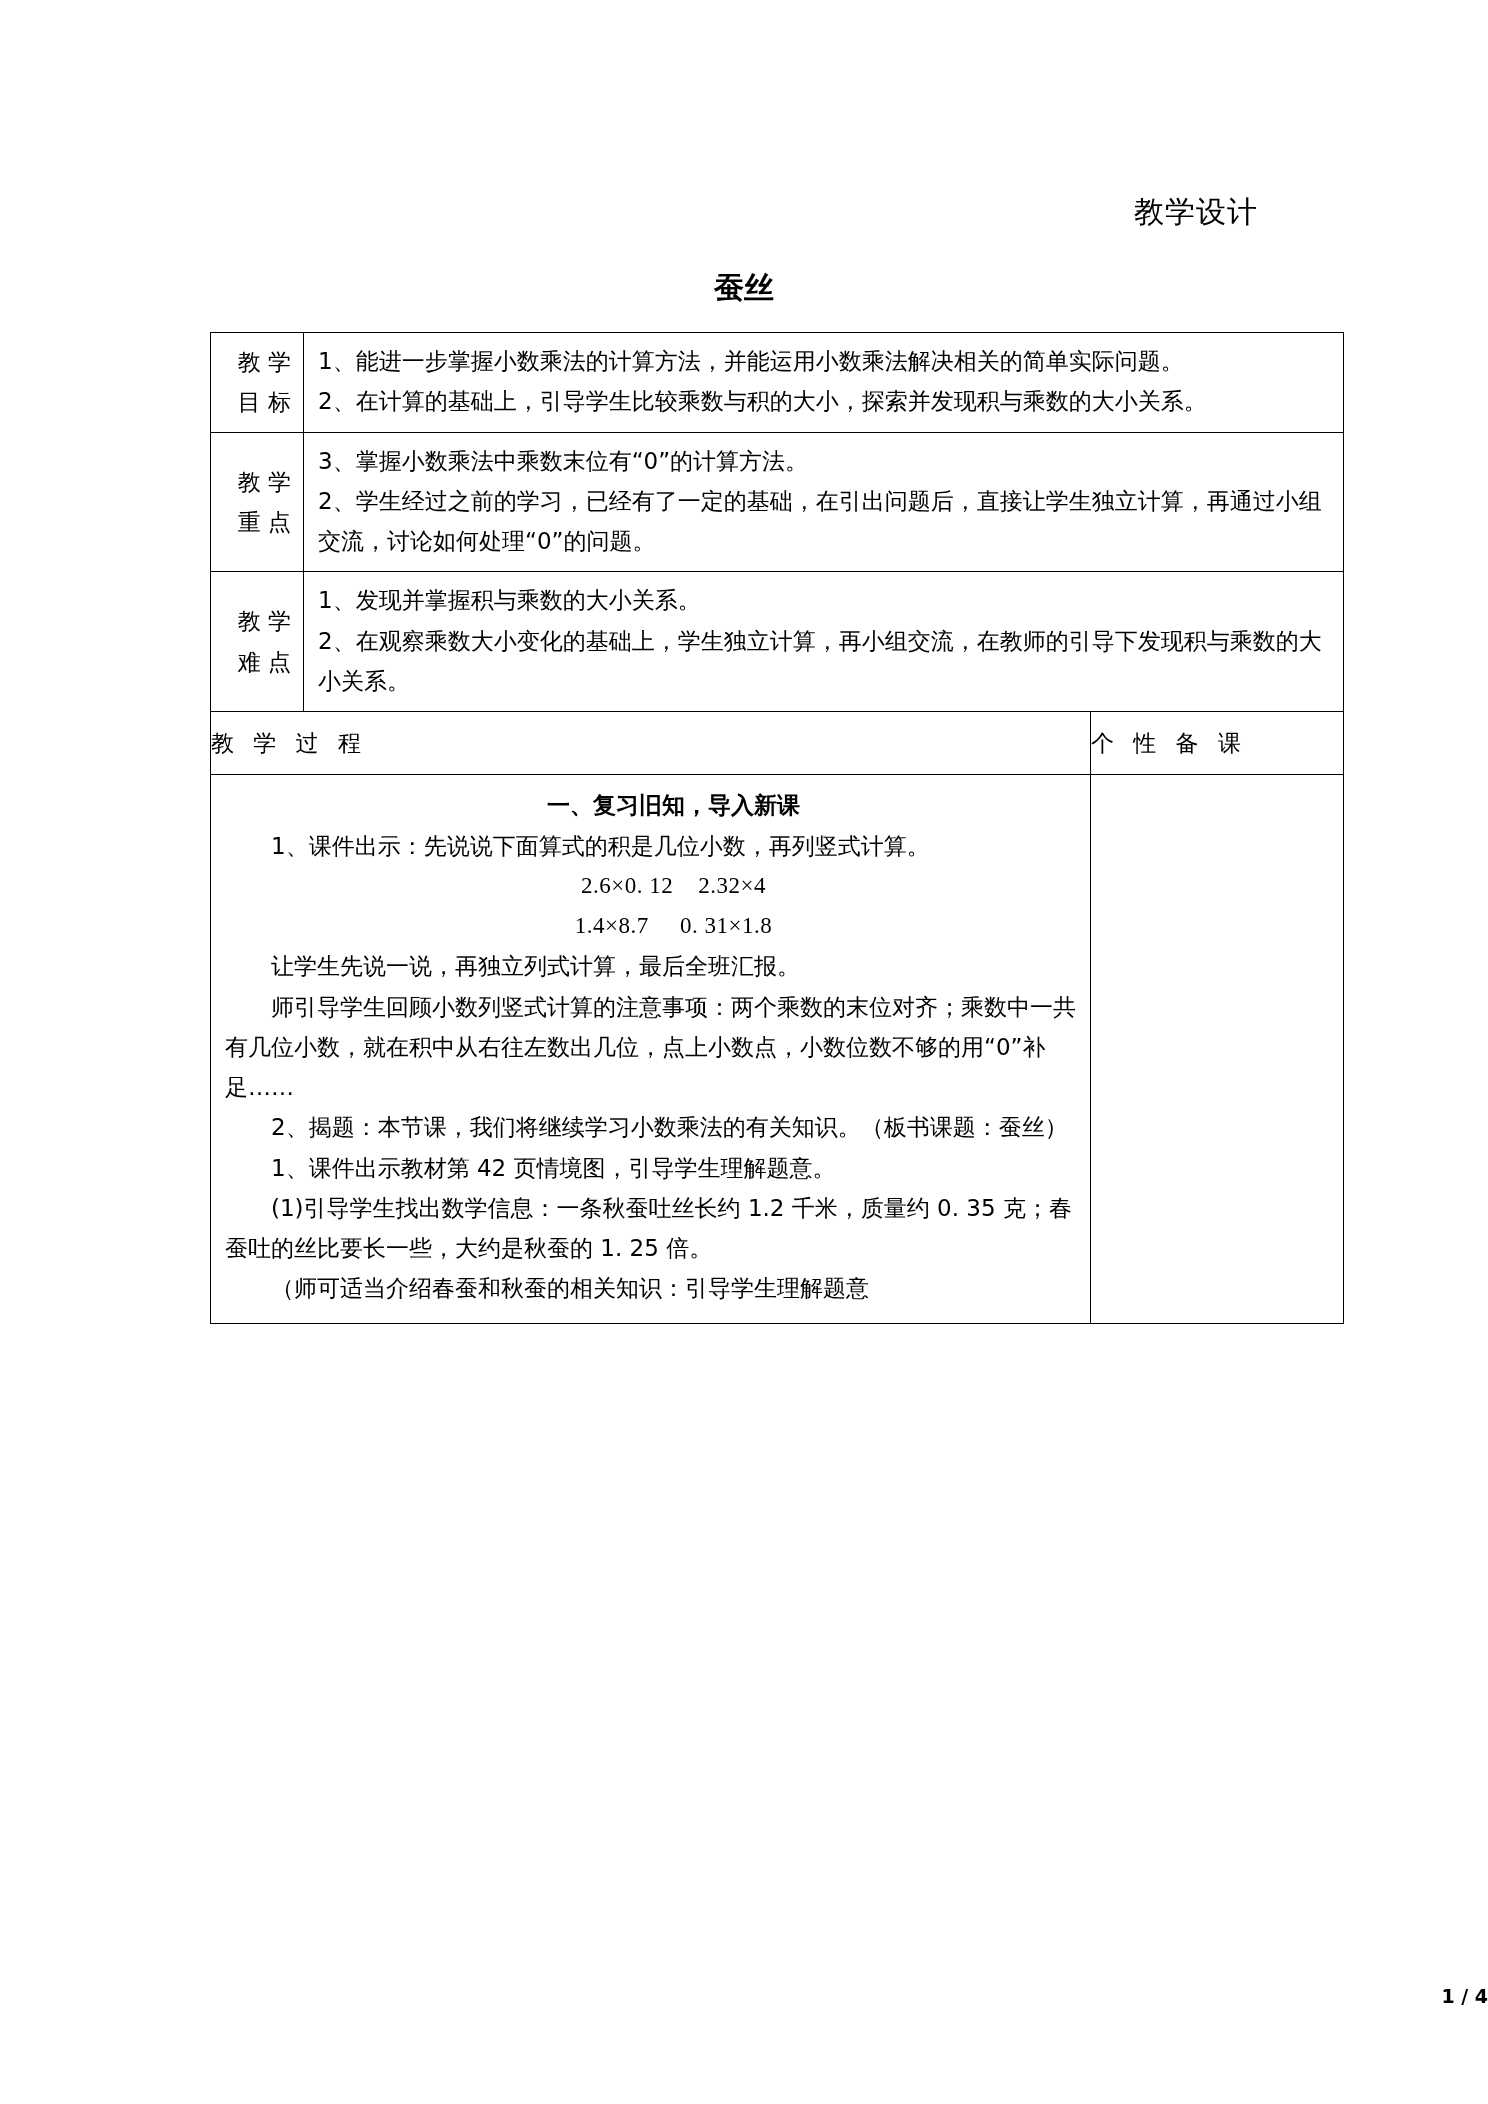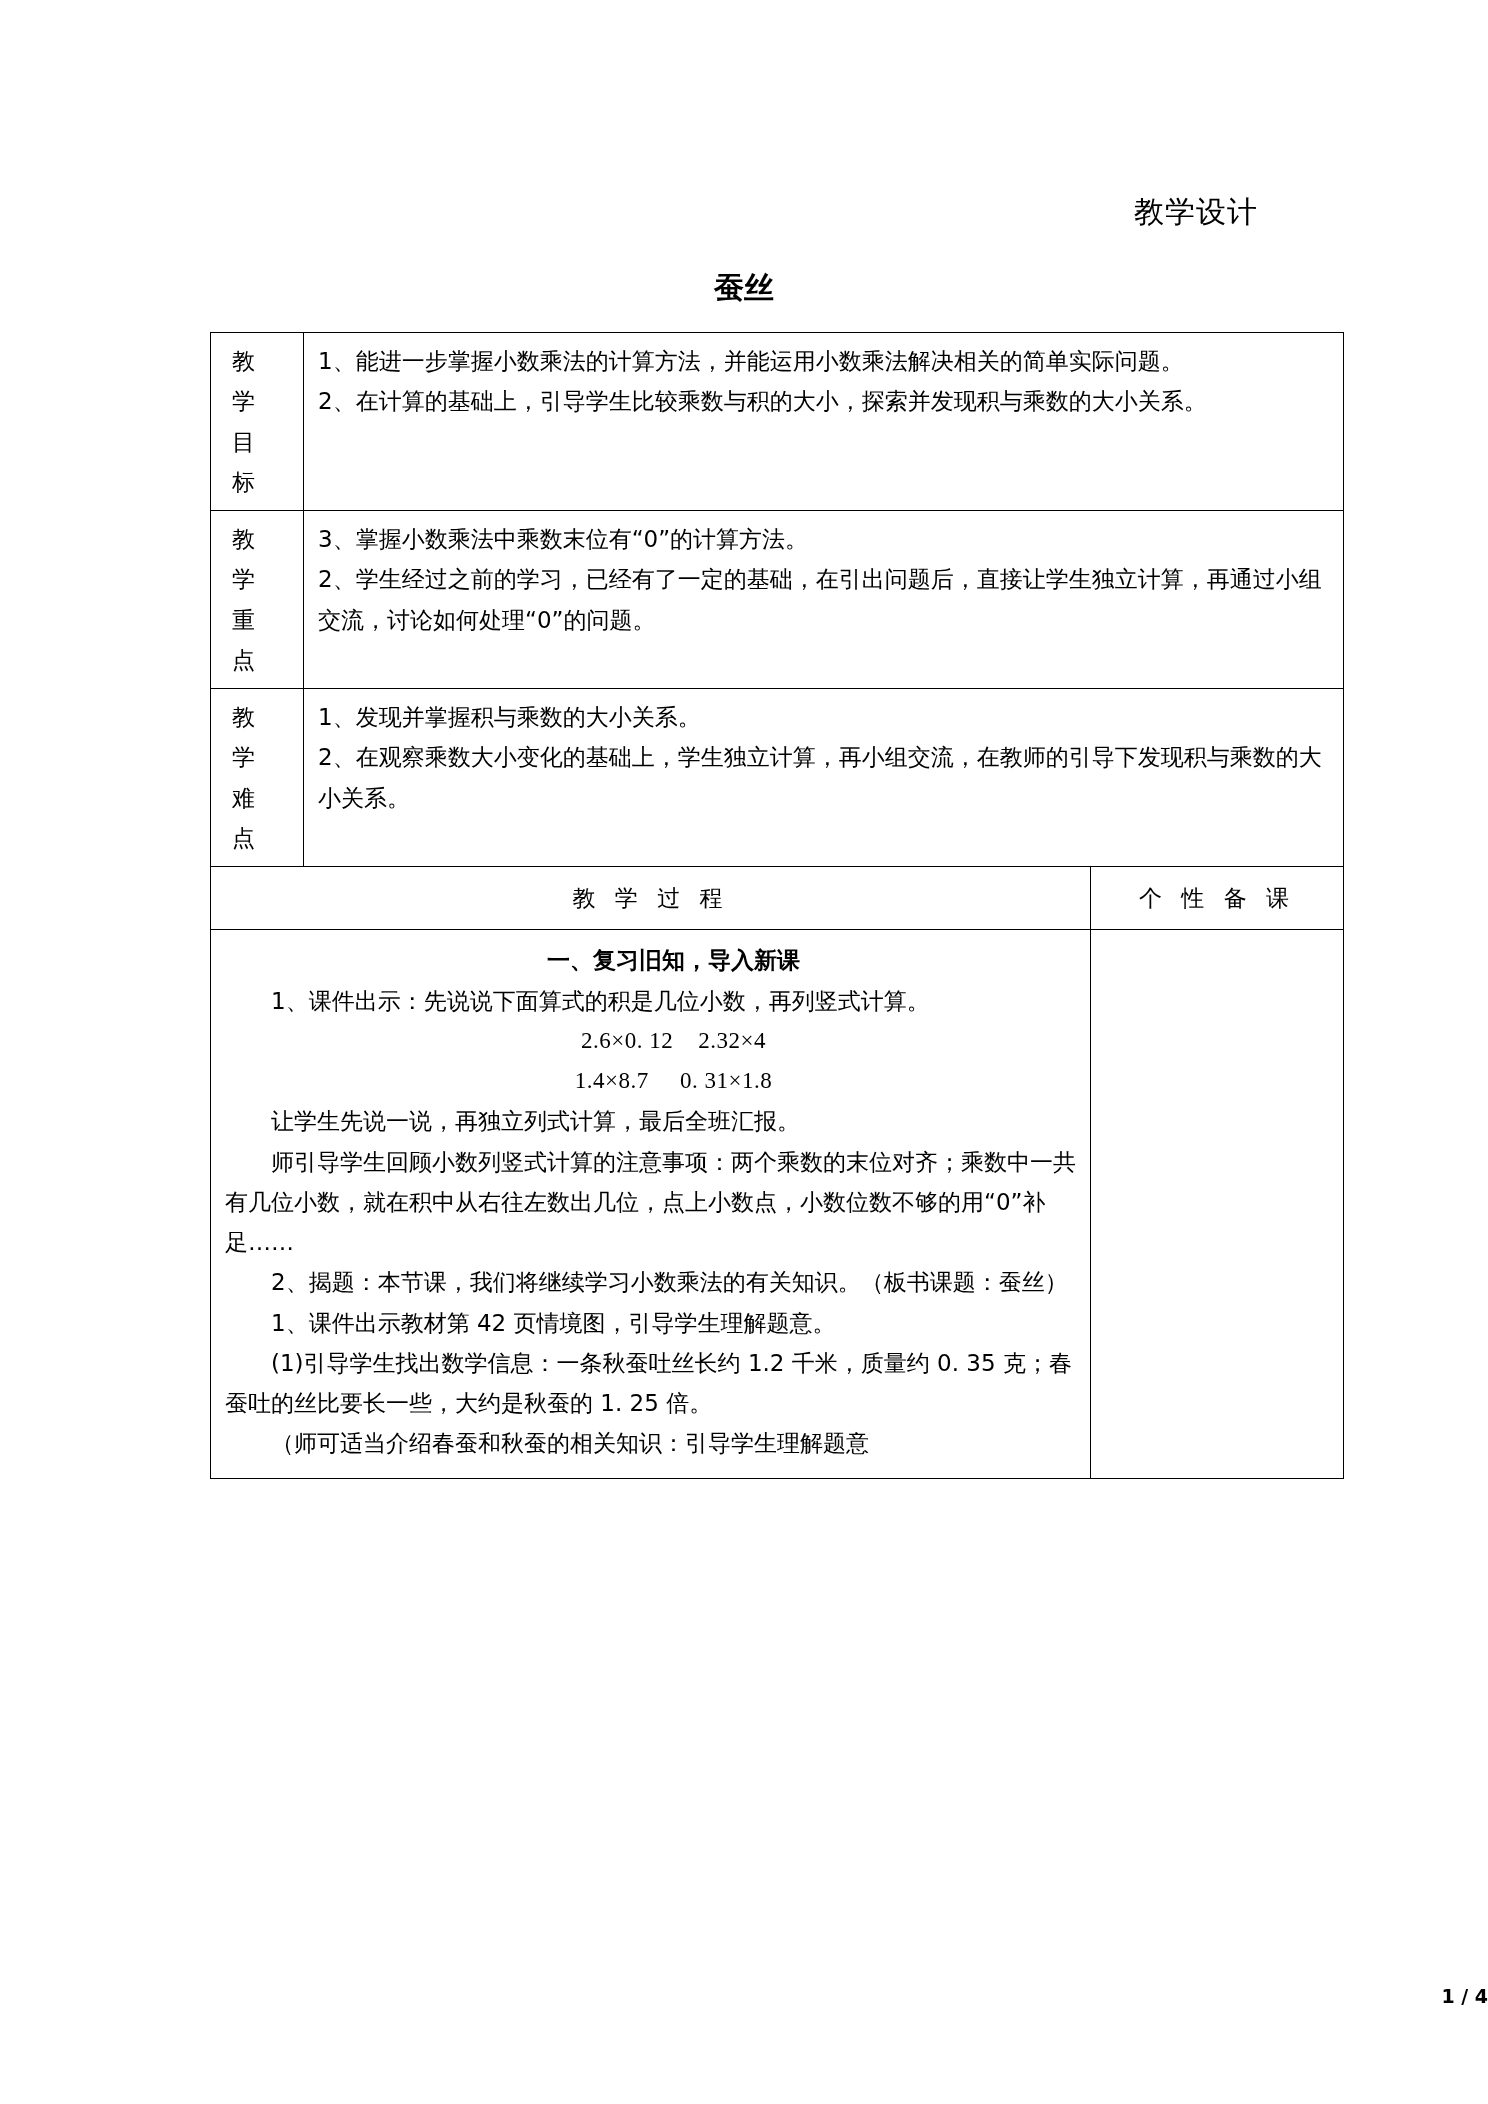--- a/index.html
+++ b/index.html
@@ -53,50 +53,49 @@
     table-layout: fixed;
   }
   table.main td {
     border: 1px solid #000000;
     padding: 0;
     vertical-align: top;
     font-size: 23px;
     line-height: 1.75;
   }
   .lbl {
-    text-align: left;
+    text-align: right;
     font-size: 25px;
     font-family: "DejaVu Sans", sans-serif;
     vertical-align: middle !important;
-    padding: 8px 21px !important;
+    padding: 8px 12px !important;
     white-space: pre-line;
     line-height: 1.45;
   }
   .lbl-mid {
     text-align: center;
     font-size: 25px;
     font-family: "DejaVu Sans", sans-serif;
     vertical-align: middle !important;
     padding: 10px 4px !important;
   }
   .cell-text {
     padding: 8px 10px 10px 14px !important;
     font-size: 24px;
     line-height: 1.78;
     font-family: "DejaVu Sans", sans-serif;
   }
   .cell-text .line {
     white-space: pre-wrap;
   }
   .sec-head {
-    text-align: center;
     font-size: 26px;
     font-family: "DejaVu Sans", sans-serif;
     letter-spacing: 6px;
-    padding: 11px 12px !important;
+    padding: 11px 0 !important;
     vertical-align: middle !important;
   }
   .body-cell {
     padding: 10px 14px 14px 14px !important;
     font-size: 24px;
     line-height: 1.85;
     font-family: "DejaVu Sans", sans-serif;
   }
   .body-cell p {
     margin: 0;

